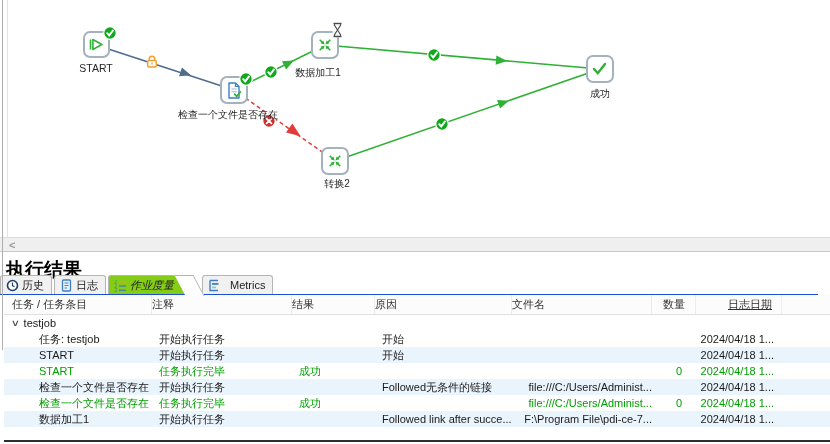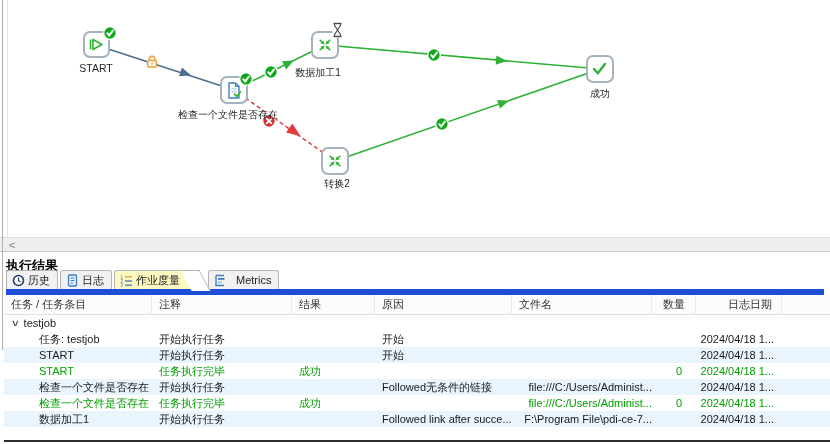--- a/index.html
+++ b/index.html
@@ -24,61 +24,61 @@
     position:relative; width:830px; height:15px; background:#efefef;
     border-top:1px solid #dcdcdc; border-bottom:1px solid #c9c9c9;
   }
   .sash .collapse {
     position:absolute; left:9px; top:0; height:100%; display:flex; align-items:center;
     color:#9a9a9a; font-size:11px; font-weight:bold; cursor:pointer;
   }
 
   
   .results { position:relative; width:830px; }
-  .results-title { font-size:13px; font-weight:bold; color:#000; padding:5px 0 3px 6px; height:23px; }
-
-  .tabbar { display:flex; align-items:flex-end; height:20px; margin-left:6px; border-bottom:6px solid #1d4ed8; position:relative; width:818px; }
+  .results-title { font-size:19px; font-weight:bold; color:#000; padding:5px 0 3px 6px; height:23px; }
+
+  .tabbar { display:flex; align-items:flex-end; height:20px; border-bottom:1px solid #1d4ed8; position:relative; width:818px; }
   .tab {
     position:relative; display:flex; align-items:center; gap:3px;
     height:19px; padding:0 7px 0 5px; margin-right:2px;
     background:#f1f1f1; border:1px solid #b5b5b5; border-bottom:none;
     border-radius:3px 3px 0 0; font-size:11px; color:#222; cursor:pointer; z-index:1;
   }
   .tab.selected {
-    background:#fef9c3; border-right:none; border-radius:3px 0 0 0; z-index:3; padding-right:12px;
+    background:#84cc16; border-right:none; border-radius:3px 0 0 0; z-index:3; padding-right:12px;font-style:italic;
   }
   .tab.selected::after {
     content:""; position:absolute; top:-1px; right:-13px; width:18px; height:20px;
     background:#fff; border-top:1px solid #b5b5b5; border-right:1px solid #b5b5b5;
     transform:skewX(28deg); z-index:-1;
   }
   .tab.after-selected { margin-left:14px;gap:9px; }
   .ticon { display:inline-flex; width:13px; height:13px; }
 
   
   .grid { position:relative; margin-left:4px; width:826px; font-size:11px; }
   .g-header { display:flex; height:20px; align-items:center; background:#fcfcfc; border-bottom:1px solid #e0e0e0; color:#333; }
-  .g-header .hc { height:100%; display:flex; align-items:center; padding-left:7px; border-right:1px solid #ececec; }
+  .g-header .hc { height:100%; display:flex; align-items:center; border-right:1px solid #ececec; }
   .g-row { display:flex; height:16px; align-items:center; background:#fff; }
   .g-row.stripe { background:#eaf4fd; }
   .g-row.green, .g-row.green .c { color:#00a000; }
   .c { overflow:hidden; white-space:nowrap; padding-left:7px; }
   .c-task   { width:148px; padding-left:35px; }
   .c-task0  { width:148px; padding-left:8px; display:flex; align-items:center; gap:5px; }
   .c-com    { width:140px; }
   .c-res    { width:83px; }
   .c-rea    { width:137px; }
   .c-file   { width:140px;text-align:right; }
   .c-cnt    { width:44px; text-align:right; padding:0 14px 0 0; }
   .c-date   { width:86px; text-align:right; padding:0 8px 0 0; }
   .h-task { width:148px; padding-left:8px; }
   .h-com  { width:140px; } .h-res { width:83px; } .h-rea { width:137px; }
   .h-file { width:140px;text-align:right; } 
   .h-cnt  { width:44px; justify-content:flex-end; padding:0 10px 0 0; }
-  .h-date { width:86px; justify-content:flex-end; padding:0 9px 0 0; }
+  .h-date { width:86px; justify-content:flex-end; padding:0 9px 0 0;text-decoration:underline; }
   .chev { color:#444; font-size:9px; transform:scaleX(1.4); display:inline-block; }
 </style>
 </head>
 <body>
 
 <div class="app">
   <div class="left-edge"></div>
   <div class="left-edge2"></div>
 
   <div class="canvas-area">

